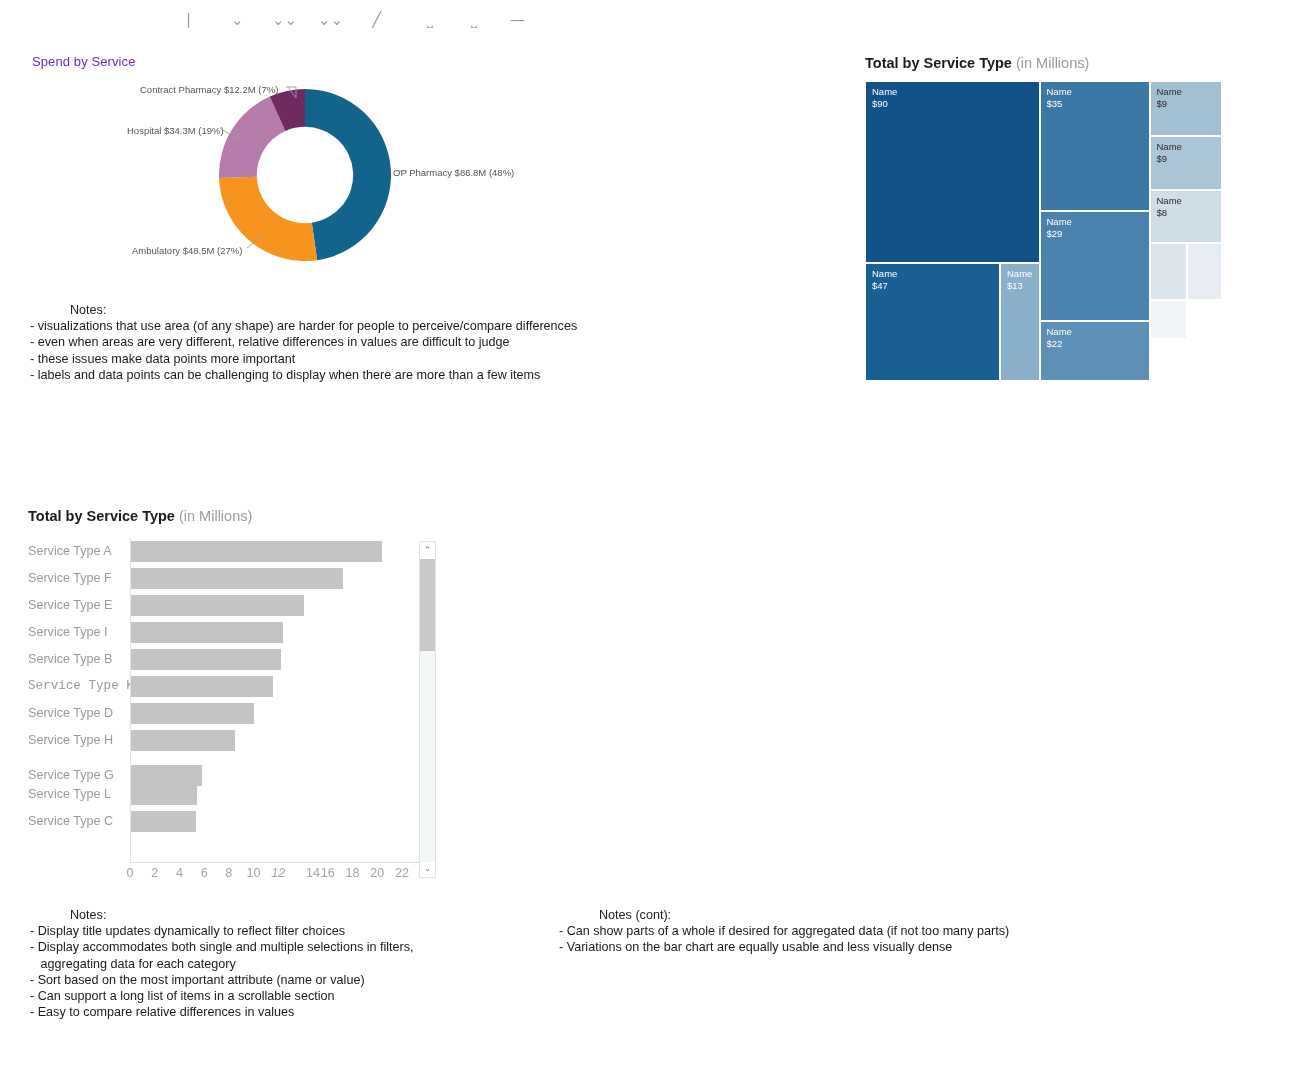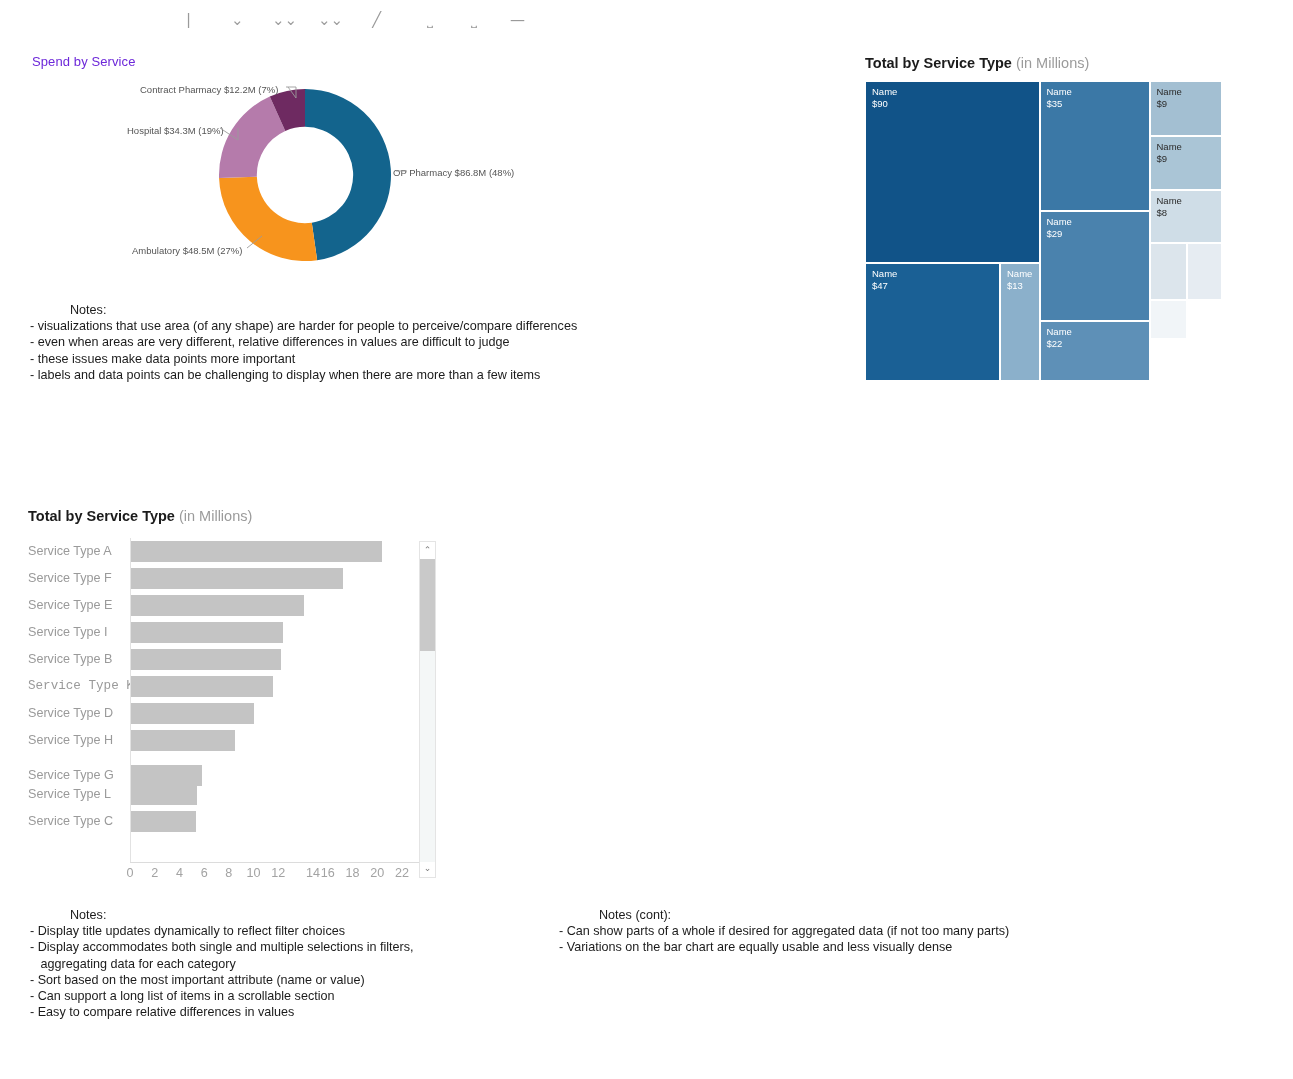--- a/index.html
+++ b/index.html
@@ -356,21 +356,21 @@
 </div>
 <div id="bar-vline"></div>
 <div id="bar-baseline"></div>
 <div id="bar-axis-ticks">
     <div class="axis-tick" style="left: 118px;">0</div>
     <div class="axis-tick" style="left: 142.72px;">2</div>
     <div class="axis-tick" style="left: 167.44px;">4</div>
     <div class="axis-tick" style="left: 192.16px;">6</div>
     <div class="axis-tick" style="left: 216.88px;">8</div>
     <div class="axis-tick" style="left: 241.6px;">10</div>
-    <div class="axis-tick" style="left: 266.32px;">12</div>
+    <div class="axis-tick" style="left: 266.32px; font-style: italic;">12</div>
     <div class="axis-tick" style="left: 296px; text-align: right;">14</div>
     <div class="axis-tick" style="left: 315.76px;">16</div>
     <div class="axis-tick" style="left: 340.48px;">18</div>
     <div class="axis-tick" style="left: 365.2px;">20</div>
     <div class="axis-tick" style="left: 389.92px;">22</div>
   </div>
 
 <div id="bar-scrollbar">
   <div id="sb-up">⌃</div>
   <div id="sb-track"></div>

